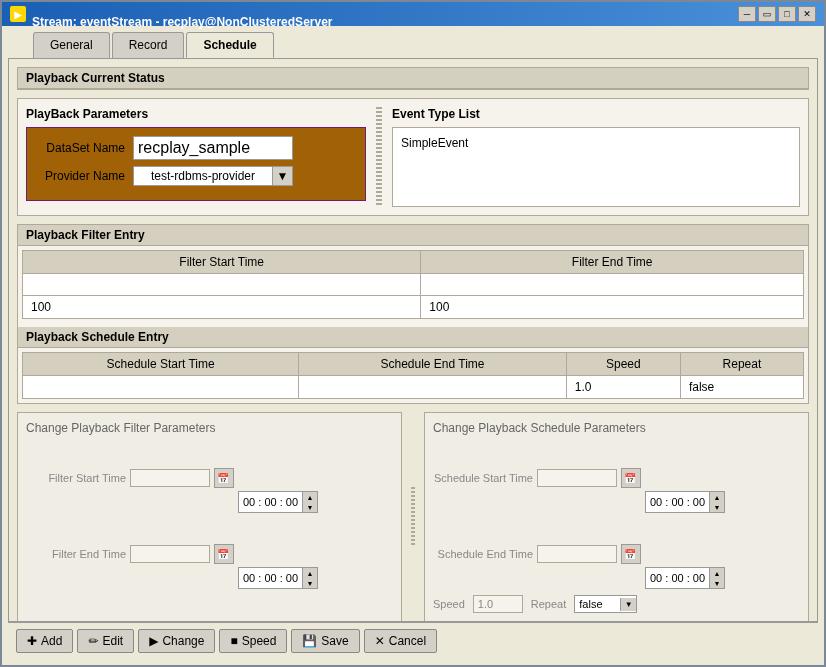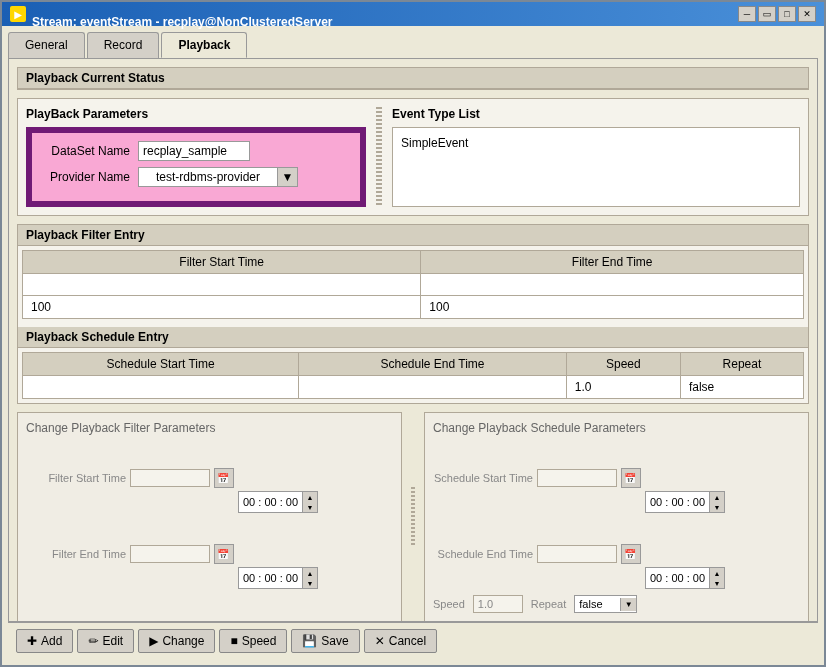--- a/index.html
+++ b/index.html
@@ -73,20 +73,21 @@
       flex-direction: column;
       padding: 6px;
       overflow: hidden;
     }
 
     .tabs {
       display: flex;
       gap: 2px;
       margin-bottom: 0;
       flex-shrink: 0;
+      margin-left: 25px;
     }
 
     .tab {
       padding: 5px 16px;
       background: #d4d0c8;
       border: 1px solid #999;
       border-bottom: none;
       cursor: pointer;
       font-size: 12px;
       border-radius: 3px 3px 0 0;
@@ -133,44 +134,44 @@
     .playback-params {
       flex: 0 0 340px;
     }
 
     .params-title {
       font-weight: bold;
       margin-bottom: 6px;
     }
 
     .params-inner {
-      border: 6px solid #701a75;
+      border: 1px solid #701a75;
       padding: 8px;
-      background: #f9a8d4;
+      background: #a16207;
     }
 
     .param-row {
       display: flex;
       align-items: center;
       margin-bottom: 6px;
       gap: 8px;
     }
 
     .param-label {
       width: 90px;
       text-align: right;
       font-size: 12px;
     }
 
     .param-input {
       border: 1px solid #999;
       padding: 2px 4px;
-      font-size: 12px;
+      font-size: 16px;
       background: #fff;
-      width: 112px;
+      width: 160px;
     }
 
     .param-select-wrap {
       display: flex;
       align-items: center;
       border: 1px solid #999;
       background: #fff;
       width: 160px;
       text-align: center;
     }
@@ -440,21 +441,21 @@
       <button class="title-btn">□</button>
       <button class="title-btn">✕</button>
     </div>
   </div>
 
   <div class="content-area">
 
     <div class="tabs">
       <div class="tab">General</div>
       <div class="tab">Record</div>
-      <div class="tab active">Playback</div>
+      <div class="tab active">Schedule</div>
     </div>
 
     <div class="main-panel">
 
       <div class="section">
         <div class="section-title">Playback Current Status</div>
       </div>
 
       <div class="section">
         <div class="params-event-row">

